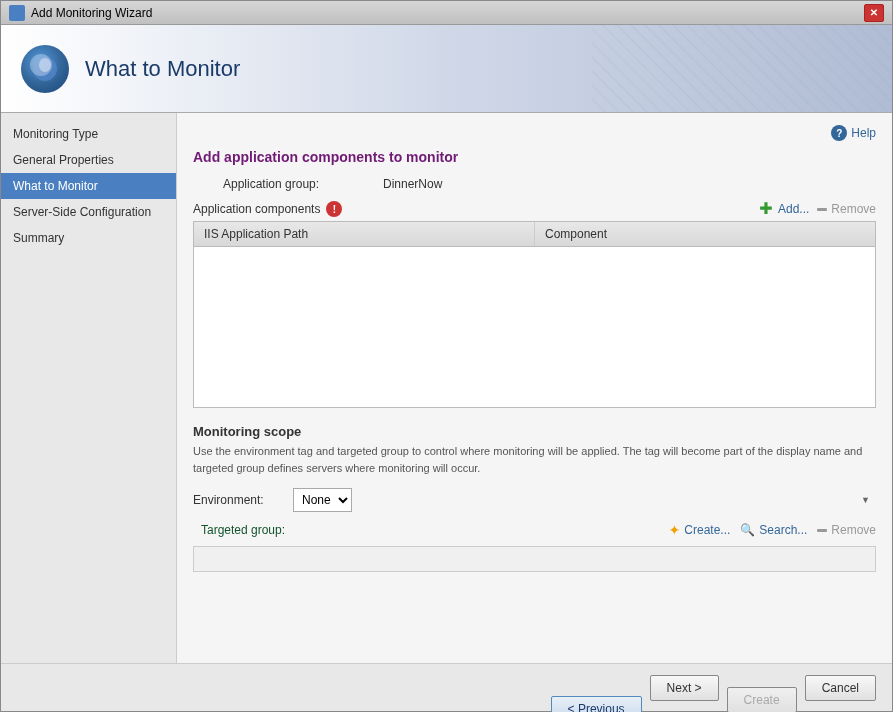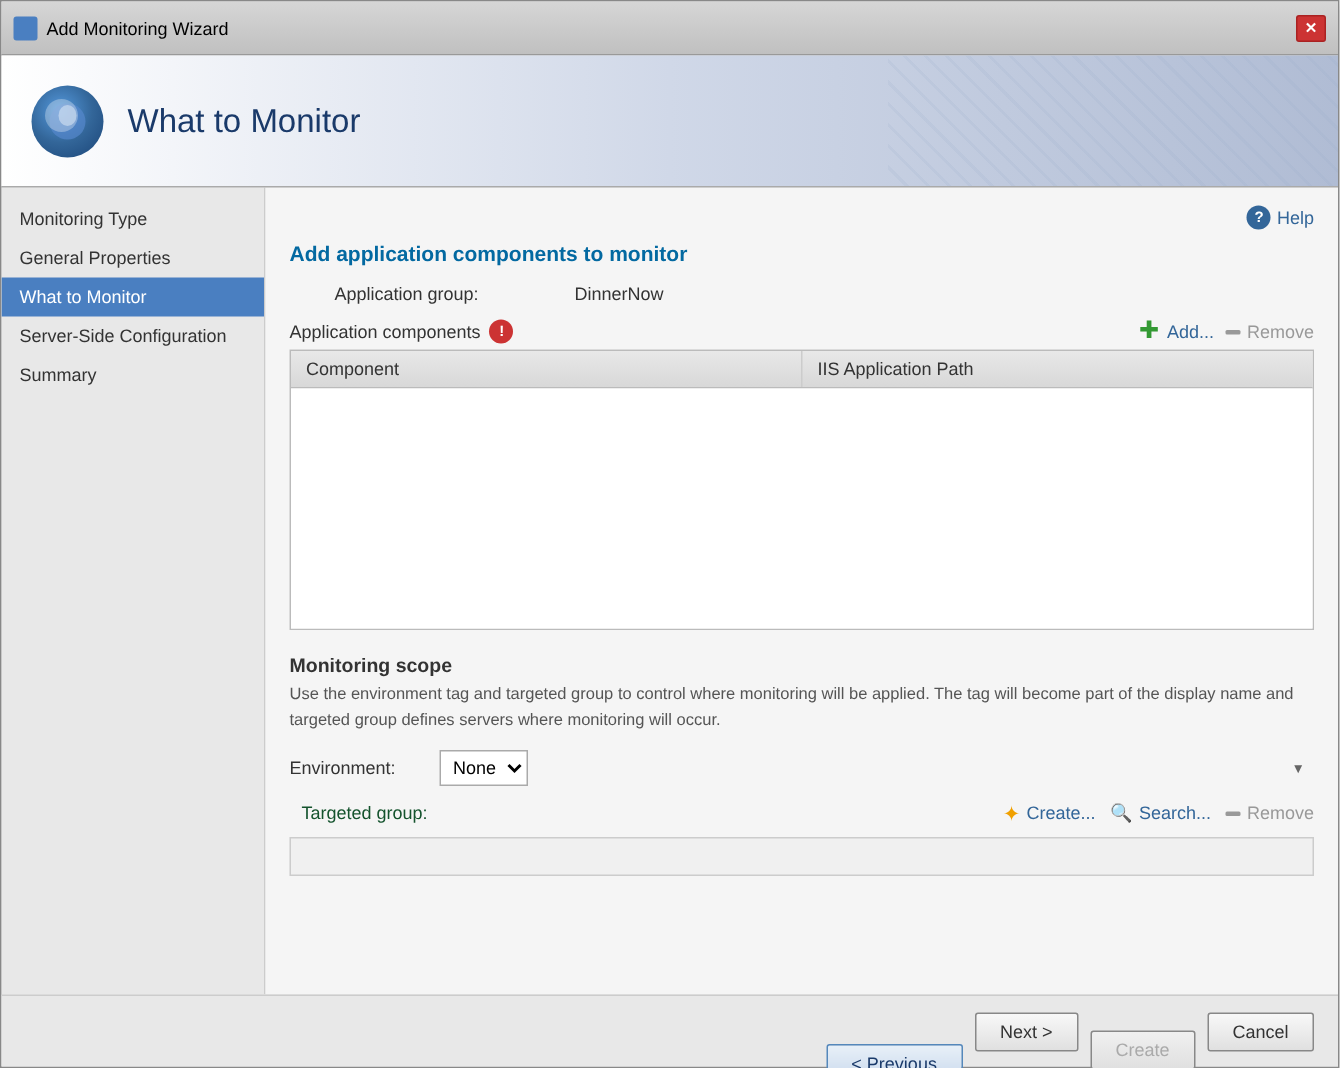--- a/index.html
+++ b/index.html
@@ -11,21 +11,21 @@
       background: #f0f0f0;
       border: 1px solid #888;
       display: flex;
       flex-direction: column;
       box-shadow: 2px 2px 8px rgba(0,0,0,0.4);
     }
 
     
     .title-bar {
       background: linear-gradient(to bottom, #d6d6d6, #c0c0c0);
-      height: 36px;
+      height: 24px;
       display: flex;
       align-items: center;
       padding: 0 8px;
       border-bottom: 1px solid #999;
       flex-shrink: 0;
     }
     .title-bar-icon {
       width: 16px; height: 16px;
       background: #4a7fc1;
       border-radius: 2px;
@@ -148,21 +148,21 @@
       border-radius: 50%;
       color: white;
       font-size: 10px;
       font-weight: bold;
       display: flex; align-items: center; justify-content: center;
     }
 
     .section-title {
       font-size: 14px;
       font-weight: bold;
-      color: #0369a1;
+      color: #701a75;
       margin-bottom: 12px;
     }
 
     .form-row {
       display: flex;
       align-items: center;
       margin-bottom: 10px;
       margin-left: 30px;
     }
     .form-label {
@@ -423,22 +423,22 @@
           </button>
           <button class="btn-remove-disabled" disabled="">
             <span class="remove-bar"></span>
             <span>Remove</span>
           </button>
         </div>
       </div>
 
       <div class="components-table">
         <div class="table-header">
+          <div class="table-header-cell">IIS Application Path</div>
           <div class="table-header-cell">Component</div>
-          <div class="table-header-cell">IIS Application Path</div>
         </div>
         <div class="table-body"></div>
       </div>
 
       <div class="scope-section">
         <div class="scope-title">Monitoring scope</div>
         <div class="scope-desc">Use the environment tag and targeted group to control where monitoring will be applied. The tag will become part of the display name and targeted group defines servers where monitoring will occur.</div>
 
         <div class="env-row">
           <span class="env-label">Environment:</span>

